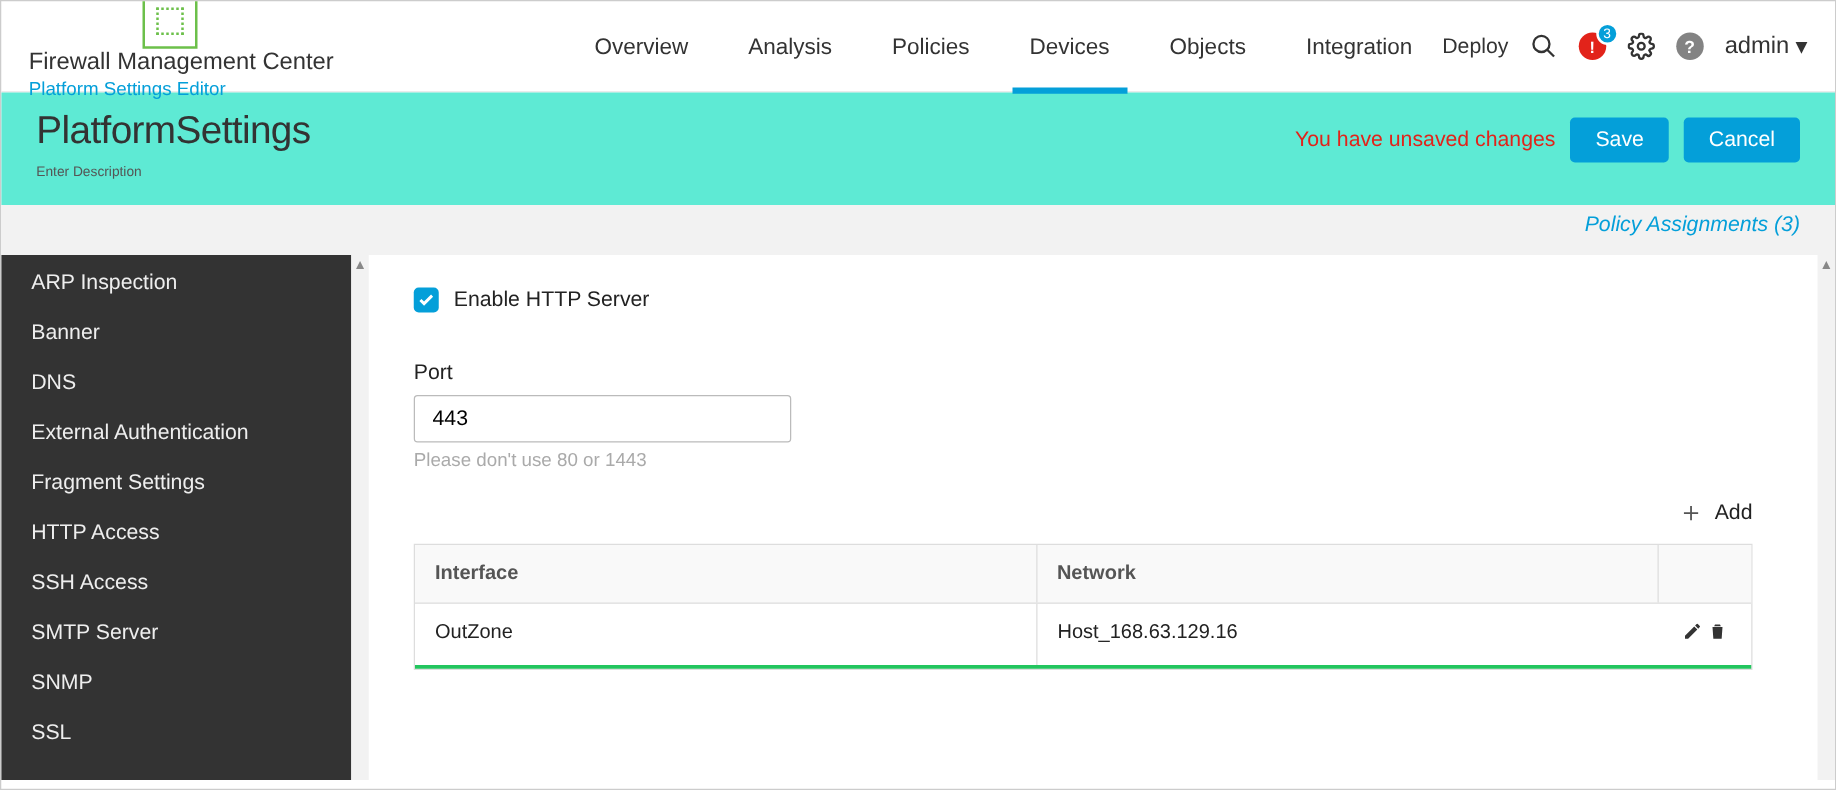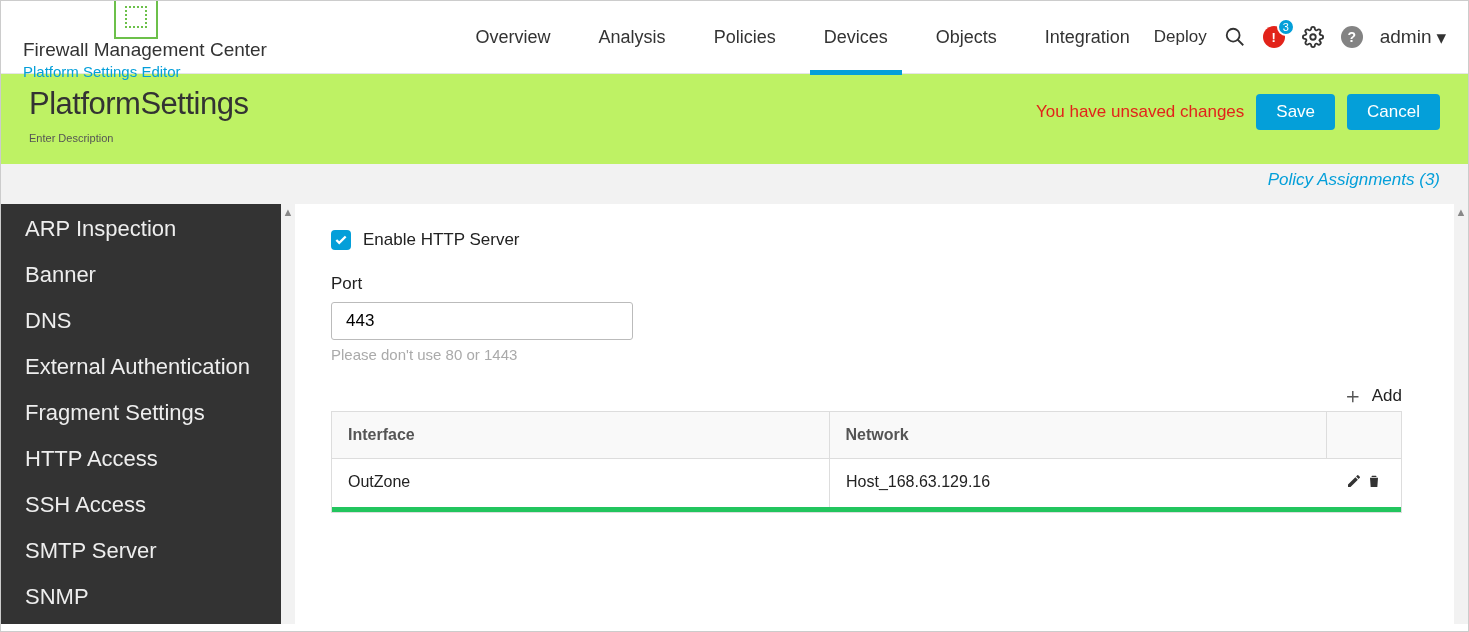--- a/index.html
+++ b/index.html
@@ -22,67 +22,67 @@
     .deploy { font-size: 17px; color: #333; cursor: pointer; }
     .icon-btn { width: 22px; height: 22px; display: flex; align-items: center; justify-content: center; cursor: pointer; position: relative; }
     .icon-btn svg { width: 22px; height: 22px; }
     .alert-dot { width: 22px; height: 22px; background: #e2231a; border-radius: 50%; position: relative; display:flex;align-items:center;justify-content:center;}
     .alert-dot::after { content:"!"; color:#fff; font-weight:bold; font-size:13px;}
     .badge { position: absolute; top: -8px; right: -10px; background: #049fd9; color: #fff; font-size: 11px; width: 18px; height: 18px; border-radius: 50%; display: flex; align-items: center; justify-content: center; border:2px solid #fff;}
     .help-circle { width: 22px; height: 22px; background: #838383; border-radius: 50%; color: #fff; display:flex;align-items:center;justify-content:center; font-size:14px; font-weight:bold;}
     .user { font-size: 19px; color: #333; display: flex; align-items: center; gap: 5px; cursor:pointer;}
 
     
-    .title-area { padding: 12px 28px 20px 28px; background: #bef264; display:flex; justify-content:space-between; align-items:flex-start;}
+    .title-area { padding: 12px 28px 20px 28px; background: #5eead4; display:flex; justify-content:space-between; align-items:flex-start;}
     .title-left .page-title { font-size: 31px; color: #333; font-weight: 400; letter-spacing: -0.5px;}
     .title-left .page-desc { font-size: 11px; color: #555; margin-top: 10px; }
     .title-right { display:flex; align-items:center; gap: 12px; margin-top:8px;}
     .unsaved { color: #e2231a; font-size: 17px; }
     .btn { padding: 8px 20px; border: none; border-radius: 4px; font-size: 17px; color: #fff; cursor: pointer; }
     .btn-primary { background: #049fd9; }
 
     .assign-bar { background: #f2f2f2; padding: 6px 28px 14px 28px; text-align: right; }
     .assign-link { color: #049fd9; font-size: 17px; text-decoration: none; cursor:pointer;font-style:italic;}
 
     
     .body-area { display: flex; height: 420px; background: #f2f2f2;}
     .scroll-arrow { width:14px; background:#f2f2f2; display:flex; justify-content:center;padding-top:2px;}
     .scroll-arrow.up::before { content:"▲"; color:#888; font-size:11px;}
     .scroll-arrow-r { width:14px; background:#f2f2f2; display:flex; justify-content:center;padding-top:2px;}
     .scroll-arrow-r.up::before { content:"▲"; color:#888; font-size:11px;}
 
     .sidebar { width: 280px; background: #333; color: #ddd; overflow-y: hidden; }
-    .sidebar-item { padding: 10px 24px; font-size: 22px; cursor: pointer; color:#eee;}
+    .sidebar-item { padding: 10px 24px; font-size: 17px; cursor: pointer; color:#eee;}
     .sidebar-item:first-child { padding-top: 12px; }
     .sidebar-item.active { background: #555; color:#fff;}
 
     .content { flex: 1; background: #fff; margin-right: 0px; padding: 26px 52px 20px 36px; position:relative;}
     .checkbox-row { display: flex; align-items: center; gap: 12px; }
     .checkbox { width: 20px; height: 20px; border-radius: 4px; background: #049fd9; display:flex;align-items:center;justify-content:center;}
     .checkbox svg { width:14px; height:14px;}
     .checkbox-label { font-size: 17px; color: #222; }
 
-    .port-label { margin-top: 24px; font-size: 17px; color: #222; }
+    .port-label { margin-top: 38px; font-size: 17px; color: #222; }
     .port-input { margin-top: 8px; width: 302px; padding: 8px 14px; font-size: 17px; border: 1px solid #bbb; border-radius: 3px;}
     .port-hint { font-size: 15px; color: #aaa; margin-top: 6px; }
 
     .add-row { text-align: right; margin-top: 18px; }
     .add-btn { display: inline-flex; align-items: center; gap: 8px; font-size: 17px; color: #222; cursor:pointer;}
     .plus { font-size: 22px; color: #555; }
 
-    .table { margin-top: 0; border: 1px solid #ddd; }
+    .table { margin-top: 10px; border: 1px solid #ddd; }
     .table-header, .table-row { display: flex; }
     .th, .td { padding: 14px 16px; font-size: 16px;}
     .col-interface { flex: 1;}
     .col-network { flex: 1;}
     .col-actions { width: 74px; display:flex; align-items:center; justify-content:center; gap:4px;}
     .table-header { background: #f9f9f9; border-bottom: 1px solid #ddd;}
     .th { font-weight: 600; color:#555;}
     .col-interface { border-right: 1px solid #ddd;}
-    .table-row { border-bottom: 5px solid #22c55e; justify-content: space-between;}
+    .table-row { border-bottom: 3px solid #22c55e; justify-content: space-between;}
     .td { color:#222;}
     .row-icon { cursor:pointer;}
   </style>
 </head>
 <body>
 
 <div class="header">
   <div class="brand">
     <div class="logo">
       <div class="logo-outer"></div>

